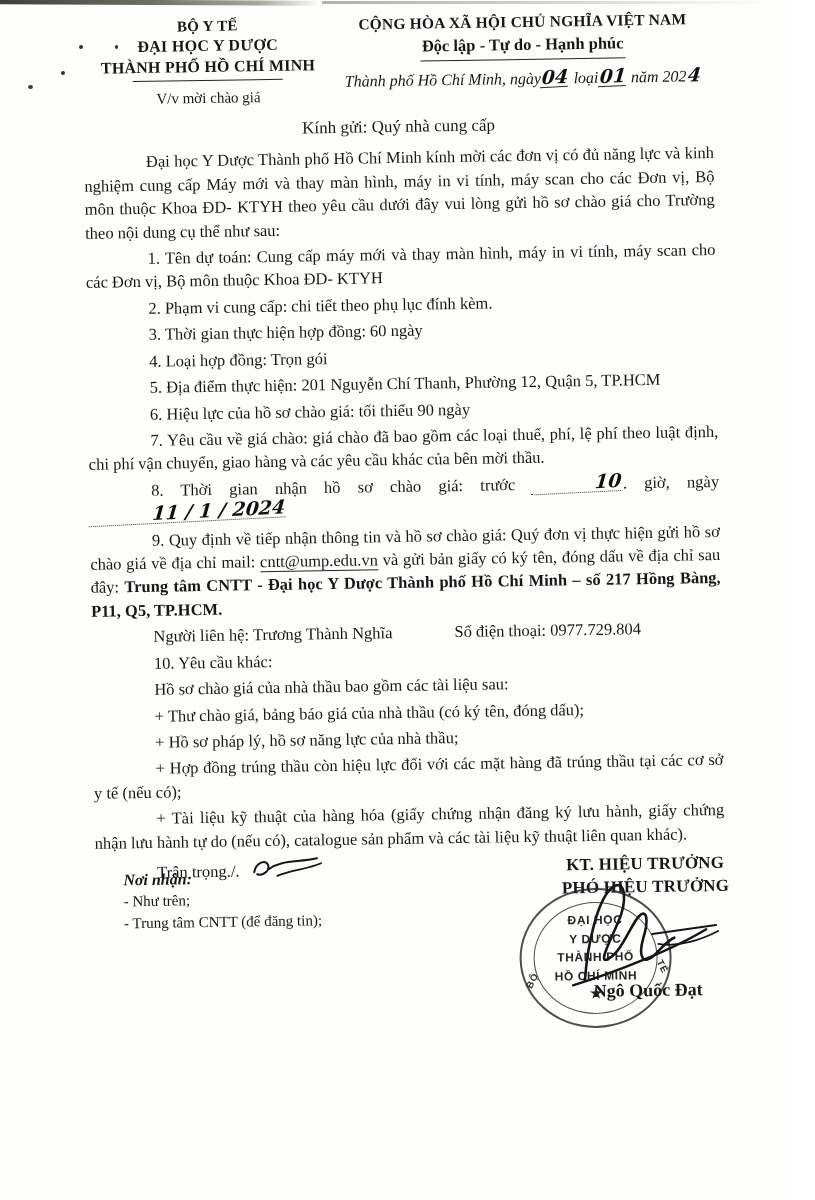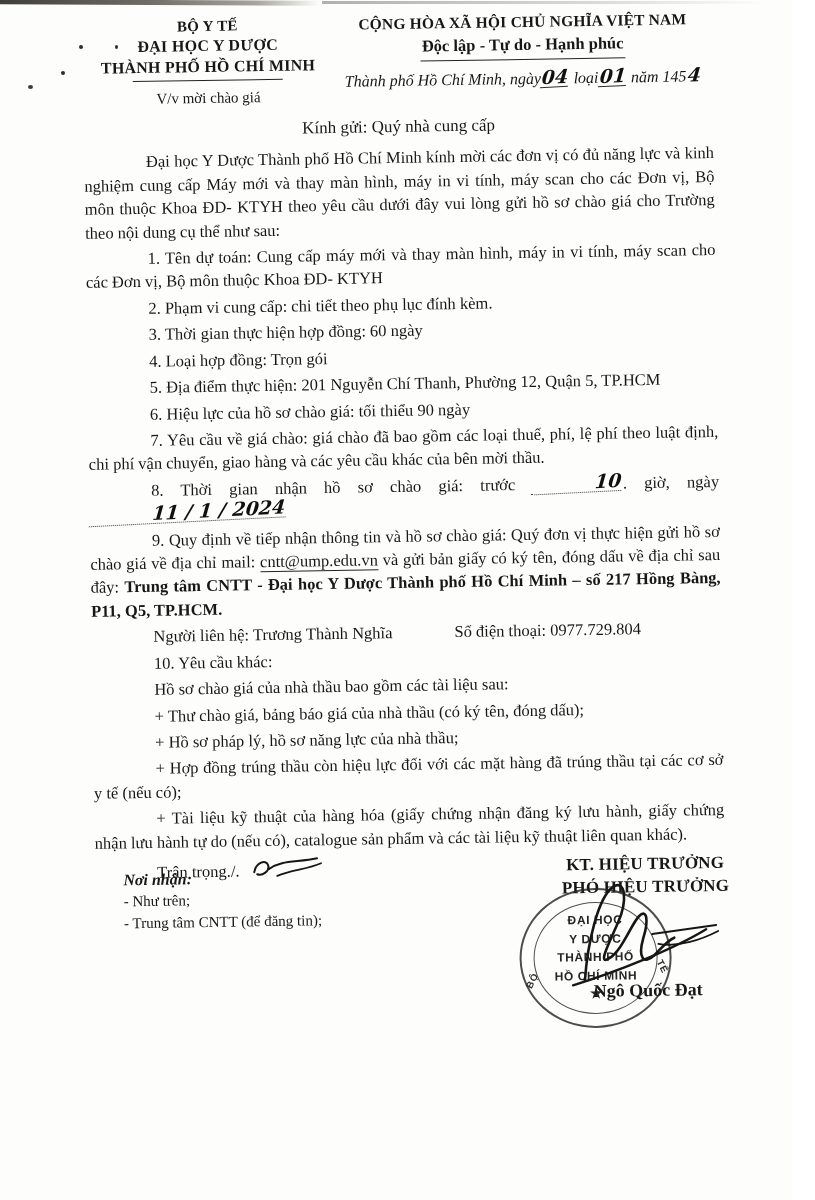--- a/index.html
+++ b/index.html
@@ -110,21 +110,21 @@
           <div class="l1">BỘ Y TẾ</div>
           <div class="l2">ĐẠI HỌC Y DƯỢC</div>
           <div class="l3">THÀNH PHỐ HỒ CHÍ MINH</div>
           <hr class="h-rule">
           <div class="subject">V/v mời chào giá</div>
         </div>
         <div class="h-right">
           <div class="n1">CỘNG HÒA XÃ HỘI CHỦ NGHĨA VIỆT NAM</div>
           <div class="n2">Độc lập - Tự do - Hạnh phúc</div>
           <hr class="h-rule2">
-          <div class="dateline"><span>Thành phố Hồ Chí Minh, ngày</span><span class="hand u-solid">04</span><span> loại</span><span class="hand u-solid">01</span><span> năm 145</span><span class="hand">4</span></div>
+          <div class="dateline"><span>Thành phố Hồ Chí Minh, ngày</span><span class="hand u-solid">04</span><span> loại</span><span class="hand u-solid">01</span><span> năm 202</span><span class="hand">4</span></div>
         </div>
       </div>
 
       <div class="salutation">Kính gửi: Quý nhà cung cấp</div>
 
       <p class="para">Đại học Y Dược Thành phố Hồ Chí Minh kính mời các đơn vị có đủ năng lực và kinh nghiệm cung cấp Máy mới và thay màn hình, máy in vi tính, máy scan cho các Đơn vị, Bộ môn thuộc Khoa ĐD- KTYH theo yêu cầu dưới đây vui lòng gửi hồ sơ chào giá cho Trường theo nội dung cụ thể như sau:</p>
 
       <p class="para">1. Tên dự toán: Cung cấp máy mới và thay màn hình, máy in vi tính, máy scan cho các Đơn vị, Bộ môn thuộc Khoa ĐD- KTYH</p>
       <p class="para">2. Phạm vi cung cấp: chi tiết theo phụ lục đính kèm.</p>
       <p class="para">3. Thời gian thực hiện hợp đồng: 60 ngày</p>

